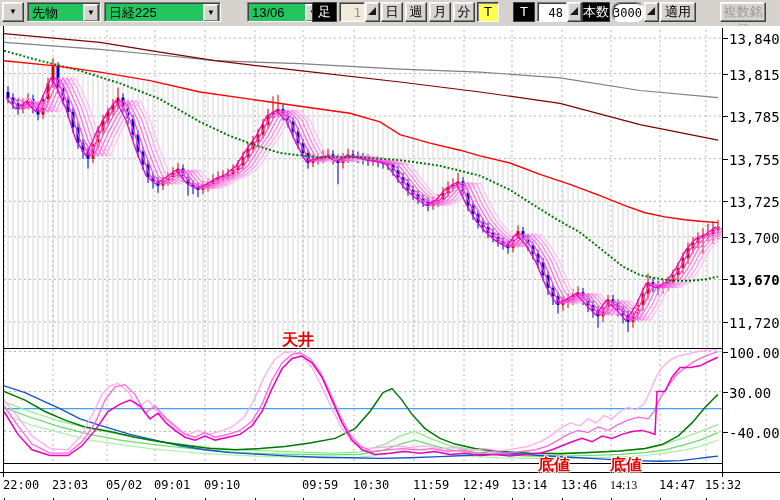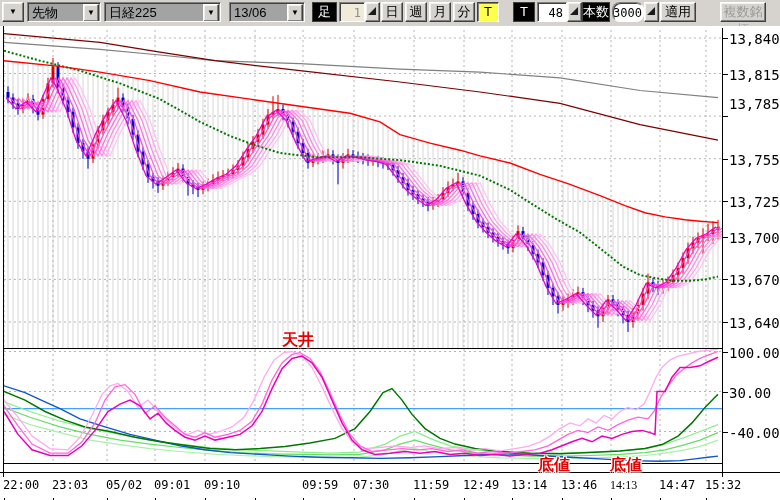--- a/index.html
+++ b/index.html
@@ -9,21 +9,21 @@
   
   .toolbar{position:absolute;left:0;top:0;width:780px;height:26px;background:#d6d3ce;
            border-bottom:1px solid #9a9a9a;}
   .tb{position:absolute;top:2px;height:20px;box-sizing:border-box;font-size:13px;line-height:18px;}
   .btn{background:#d6d3ce;border:1px solid;border-color:#ffffff #404040 #404040 #ffffff;
        box-shadow:inset -1px -1px 0 #808080,inset 1px 1px 0 #f4f2ef;
        text-align:center;color:#000;cursor:default;}
   .btn-yellow{background:#ffff4d;border-color:#404040 #ffffff #ffffff #404040;
        box-shadow:inset 1px 1px 0 #808080;}
   .lbl-black{background:#000;color:#fff;text-align:center;border:1px solid #404040;}
-  .combo-field{background:#a3a3a3;border:1px solid;border-color:#808080 #ffffff #ffffff #808080;
+  .combo-field{background:#22c55e;border:1px solid;border-color:#808080 #ffffff #ffffff #808080;
        box-shadow:inset 1px 1px 0 #404040;padding:1px 3px 0 4px;color:#000;white-space:nowrap;overflow:hidden;}
   .combo-arrow{position:absolute;right:1px;top:1px;width:14px;height:16px;font-size:8px;line-height:16px;}
   .spin-field{background:#fff;border:1px solid;border-color:#808080 #ffffff #ffffff #808080;
        box-shadow:inset 1px 1px 0 #404040;text-align:right;padding:1px 3px 0 0;
        font-family:"DejaVu Sans Mono",monospace;font-size:12px;}
   .spin-field.disabled{background:#f0ead8;color:#8d8d8d;}
   .spin-btn{position:absolute;top:2px;width:13px;height:18px;}
   .spin-tri{position:absolute;left:2px;top:4px;width:0;height:0;
        border-left:8px solid transparent;border-bottom:8px solid #1a1a1a;}
   .disabled-text{color:#9a9a9a;}
@@ -53,21 +53,21 @@
     <div class="tb combo-field" style="left:27px;width:74px;">
       <span>先物</span>
       <span class="btn combo-arrow">▼</span>
     </div>
 
     <div class="tb combo-field" style="left:104px;width:117px;">
       <span>日経225</span>
       <span class="btn combo-arrow">▼</span>
     </div>
 
-    <div class="tb combo-field" style="left:229px;width:76px;">
+    <div class="tb combo-field" style="left:247px;width:76px;">
       <span>13/06</span>
       <span class="btn combo-arrow">▼</span>
     </div>
 
     <div class="tb lbl-black" style="left:312px;width:25px;">
       <span>足</span>
     </div>
     <div class="tb spin-field disabled" style="left:339px;width:26px;">
       <span>1</span>
     </div>
@@ -609,31 +609,31 @@
     <div class="axis-line" style="left:3px;top:0;width:1px;height:451px;"></div>
     <div class="axis-line" style="left:722px;top:2px;width:1px;height:449px;"></div>
     <div class="axis-line" style="left:0;top:446px;width:780px;height:1px;"></div>
 
     <div id="price-axis">
         <div class="ptick" style="top:12px;"></div>
         <div class="plabel" style="top:5px;">13,840</div>
         <div class="ptick" style="top:48px;"></div>
         <div class="plabel" style="top:41px;">13,815</div>
         <div class="ptick" style="top:90px;"></div>
-        <div class="plabel" style="top:70px;">13,785</div>
+        <div class="plabel" style="top:83px;">13,785</div>
         <div class="ptick" style="top:133px;"></div>
         <div class="plabel" style="top:126px;">13,755</div>
         <div class="ptick" style="top:175px;"></div>
         <div class="plabel" style="top:168px;">13,725</div>
         <div class="ptick" style="top:211px;"></div>
         <div class="plabel" style="top:204px;">13,700</div>
         <div class="ptick" style="top:253px;"></div>
-        <div class="plabel" style="top:246px;">13,670</div>
+        <div class="plabel" style="top:246px;font-weight:bold;">13,670</div>
         <div class="ptick" style="top:296px;"></div>
-        <div class="plabel" style="top:289px;">13,640</div>
+        <div class="plabel" style="top:289px;">11,720</div>
         <div class="ptick" style="top:326px;"></div>
         <div class="vlabel" style="top:319px;">100.00</div>
         <div class="ptick" style="top:366px;"></div>
         <div class="vlabel" style="top:359px;">30.00</div>
         <div class="ptick" style="top:406px;"></div>
         <div class="vlabel" style="top:399px;">-40.00</div>
       </div>
     <div id="time-axis">
         <div class="ttick" style="left:4px;"></div>
         <div class="tlabel" style="left:3px;top:452px;">22:00</div>
@@ -643,21 +643,21 @@
         <div class="tlabel" style="left:106px;top:452px;">05/02</div>
         <div class="ttick" style="left:155px;"></div>
         <div class="tlabel" style="left:154px;top:452px;">09:01</div>
         <div class="ttick" style="left:205px;"></div>
         <div class="tlabel" style="left:204px;top:452px;">09:10</div>
         <div class="ttick" style="left:255px;"></div>
         <div class="tlabel" style="left:254px;top:452px;margin-top:20px;">09:31</div>
         <div class="ttick" style="left:303px;"></div>
         <div class="tlabel" style="left:302px;top:452px;">09:59</div>
         <div class="ttick" style="left:354px;"></div>
-        <div class="tlabel" style="left:353px;top:452px;">07:30</div>
+        <div class="tlabel" style="left:353px;top:452px;">10:30</div>
         <div class="ttick" style="left:414px;"></div>
         <div class="tlabel" style="left:413px;top:452px;">11:59</div>
         <div class="ttick" style="left:464px;"></div>
         <div class="tlabel" style="left:463px;top:452px;">12:49</div>
         <div class="ttick" style="left:512px;"></div>
         <div class="tlabel" style="left:511px;top:452px;">13:14</div>
         <div class="ttick" style="left:562px;"></div>
         <div class="tlabel" style="left:561px;top:452px;">13:46</div>
         <div class="ttick" style="left:611px;"></div>
         <div class="tlabel" style="left:610px;top:452px;font-family:Liberation Serif, serif;">14:13</div>

